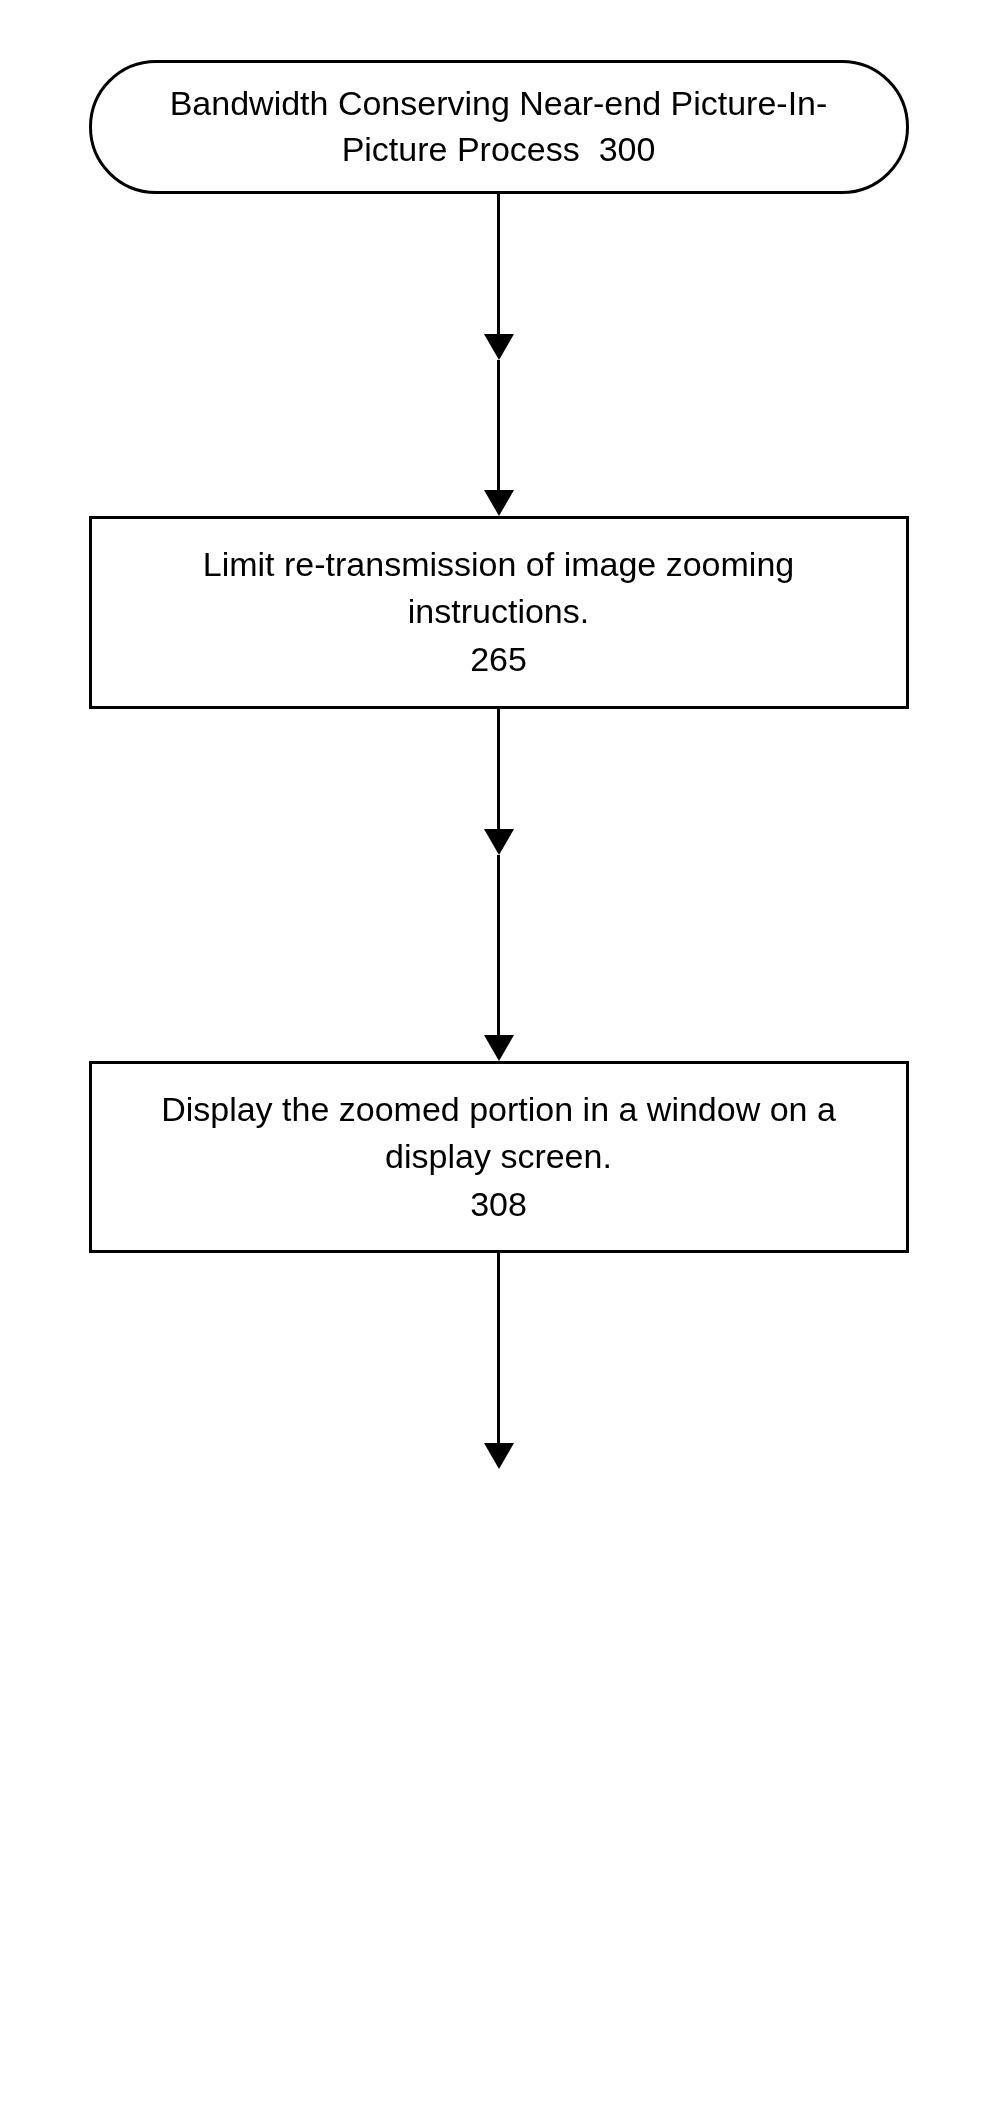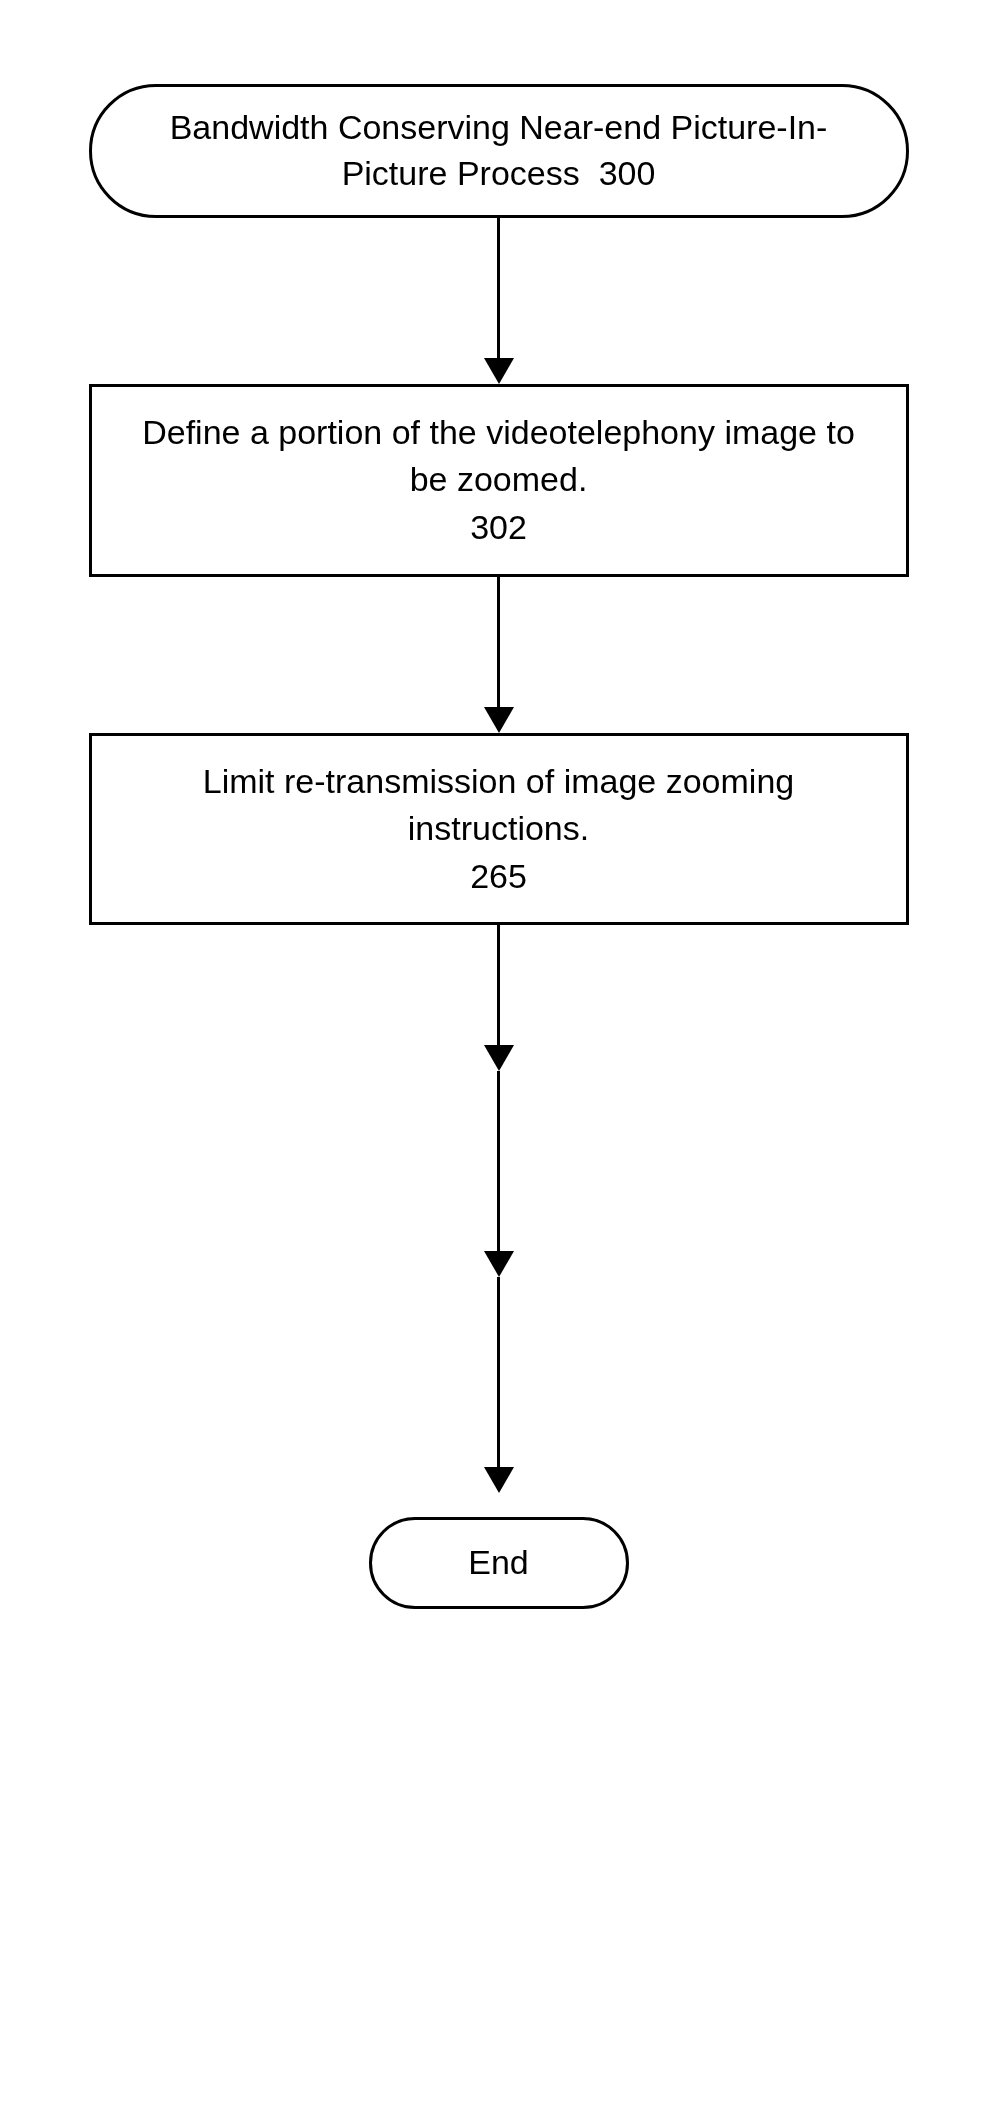--- a/index.html
+++ b/index.html
@@ -18,21 +18,20 @@
   }
   .terminator {
     border: 3px solid #000;
     border-radius: 80px;
     padding: 18px 40px;
     text-align: center;
     font-size: 34px;
     line-height: 1.35;
     background: #fff;
     min-width: 200px;
-    margin-top: 24px;
   }
   .terminator.start {
     width: 820px;
   }
   .terminator.end {
     width: 260px;
     padding: 20px 40px;
   }
   .process {
     border: 3px solid #000;
@@ -71,24 +70,20 @@
   <div class="terminator start">
     <span>Bandwidth Conserving Near-end Picture-In-Picture Process</span>
     &nbsp;<span class="ref">300</span>
   </div>
 
   <div class="arrow">
     <div class="line" style="height:140px"></div>
     <div class="head"></div>
   </div>
 
-  <div class="process">
-    <span>Define a portion of the videotelephony image to be zoomed.</span><br>
-    <span class="ref">302</span>
-  </div>
 
   <div class="arrow">
     <div class="line" style="height:130px"></div>
     <div class="head"></div>
   </div>
 
   <div class="process">
     <span>Limit re-transmission of image zooming instructions.</span><br>
     <span class="ref">265</span>
   </div>
@@ -97,23 +92,24 @@
     <div class="line" style="height:120px"></div>
     <div class="head"></div>
   </div>
 
 
   <div class="arrow">
     <div class="line" style="height:180px"></div>
     <div class="head"></div>
   </div>
 
+  <div class="process">
+    <span>Display the zoomed portion in a window on a display screen.</span><br>
+    <span class="ref">308</span>
+  </div>
 
   <div class="arrow">
     <div class="line" style="height:190px"></div>
     <div class="head"></div>
   </div>
 
-  <div class="terminator end">
-    <span>End</span>
-  </div>
 
 </div>
 
 </body></html>

